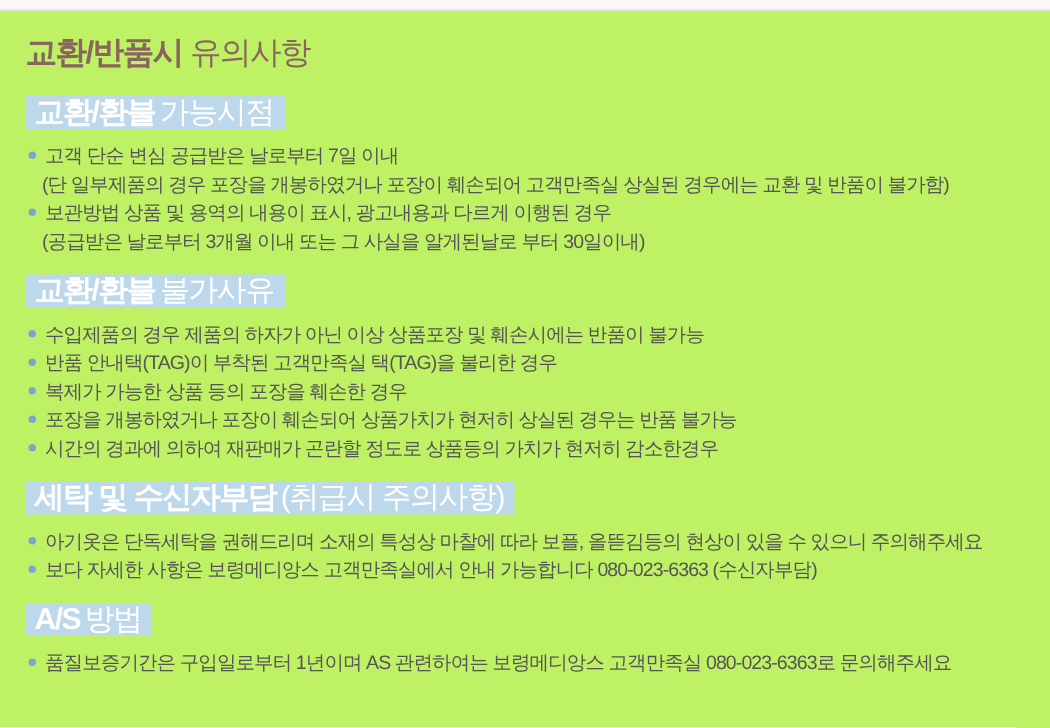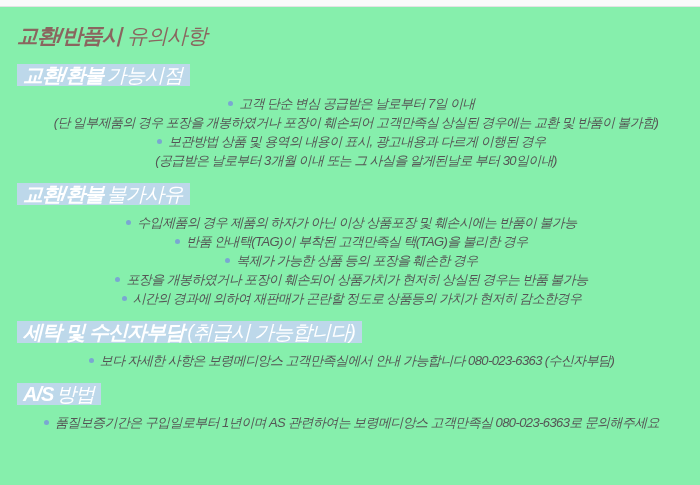--- a/index.html
+++ b/index.html
@@ -5,23 +5,22 @@
   html, body {
     margin: 0;
     padding: 0;
     background: #ffffff;
     font-family: "Liberation Sans", "DejaVu Sans", sans-serif;
   }
   .page {
     width: 700px;
     height: 485px;
     box-sizing: border-box;
-    background: #86efac;
+    background: #bef264;
     overflow: hidden;
-    font-style: italic;
   }
   .topbar {
     height: 6px;
     background: #fafafa;
     border-bottom: 1px solid #e3e3e3;
   }
   .content {
     padding: 17px 16px 0 17px;
   }
   .page-title {
@@ -46,21 +45,20 @@
   }
   .badge .b-bold { font-weight: bold; }
   .badge .b-normal { margin-left: 3px; }
   .line {
     display: flex;
     align-items: flex-start;
     font-size: 13px;
     line-height: 19px;
     letter-spacing: -0.6px;
     color: var(--body_text, #555555);
-    justify-content: center;
   }
   .line .dot {
     flex: none;
     width: 5px;
     height: 5px;
     border-radius: 50%;
     background: var(--bullet, #7aa7d2);
     margin: 7px 6px 0 2px;
   }
   .line.cont { padding-left: 11px; }
@@ -118,21 +116,25 @@
         <span>포장을 개봉하였거나 포장이 훼손되어 상품가치가 현저히 상실된 경우는 반품 불가능</span>
       </div>
       <div class="line">
         <span class="dot"></span>
         <span>시간의 경과에 의하여 재판매가 곤란할 정도로 상품등의 가치가 현저히 감소한경우</span>
       </div>
     </div>
 
     <div class="section">
       <div class="badge">
-        <span class="b-bold">세탁 및 수신자부담</span><span class="b-normal">(취급시 가능합니다)</span>
+        <span class="b-bold">세탁 및 수신자부담</span><span class="b-normal">(취급시 주의사항)</span>
+      </div>
+      <div class="line">
+        <span class="dot"></span>
+        <span>아기옷은 단독세탁을 권해드리며 소재의 특성상 마찰에 따라 보플, 올뜯김등의 현상이 있을 수 있으니 주의해주세요</span>
       </div>
       <div class="line">
         <span class="dot"></span>
         <span>보다 자세한 사항은 보령메디앙스 고객만족실에서 안내 가능합니다 080-023-6363 (수신자부담)</span>
       </div>
     </div>
 
     <div class="section">
       <div class="badge">
         <span class="b-bold">A/S</span><span class="b-normal">방법</span>

